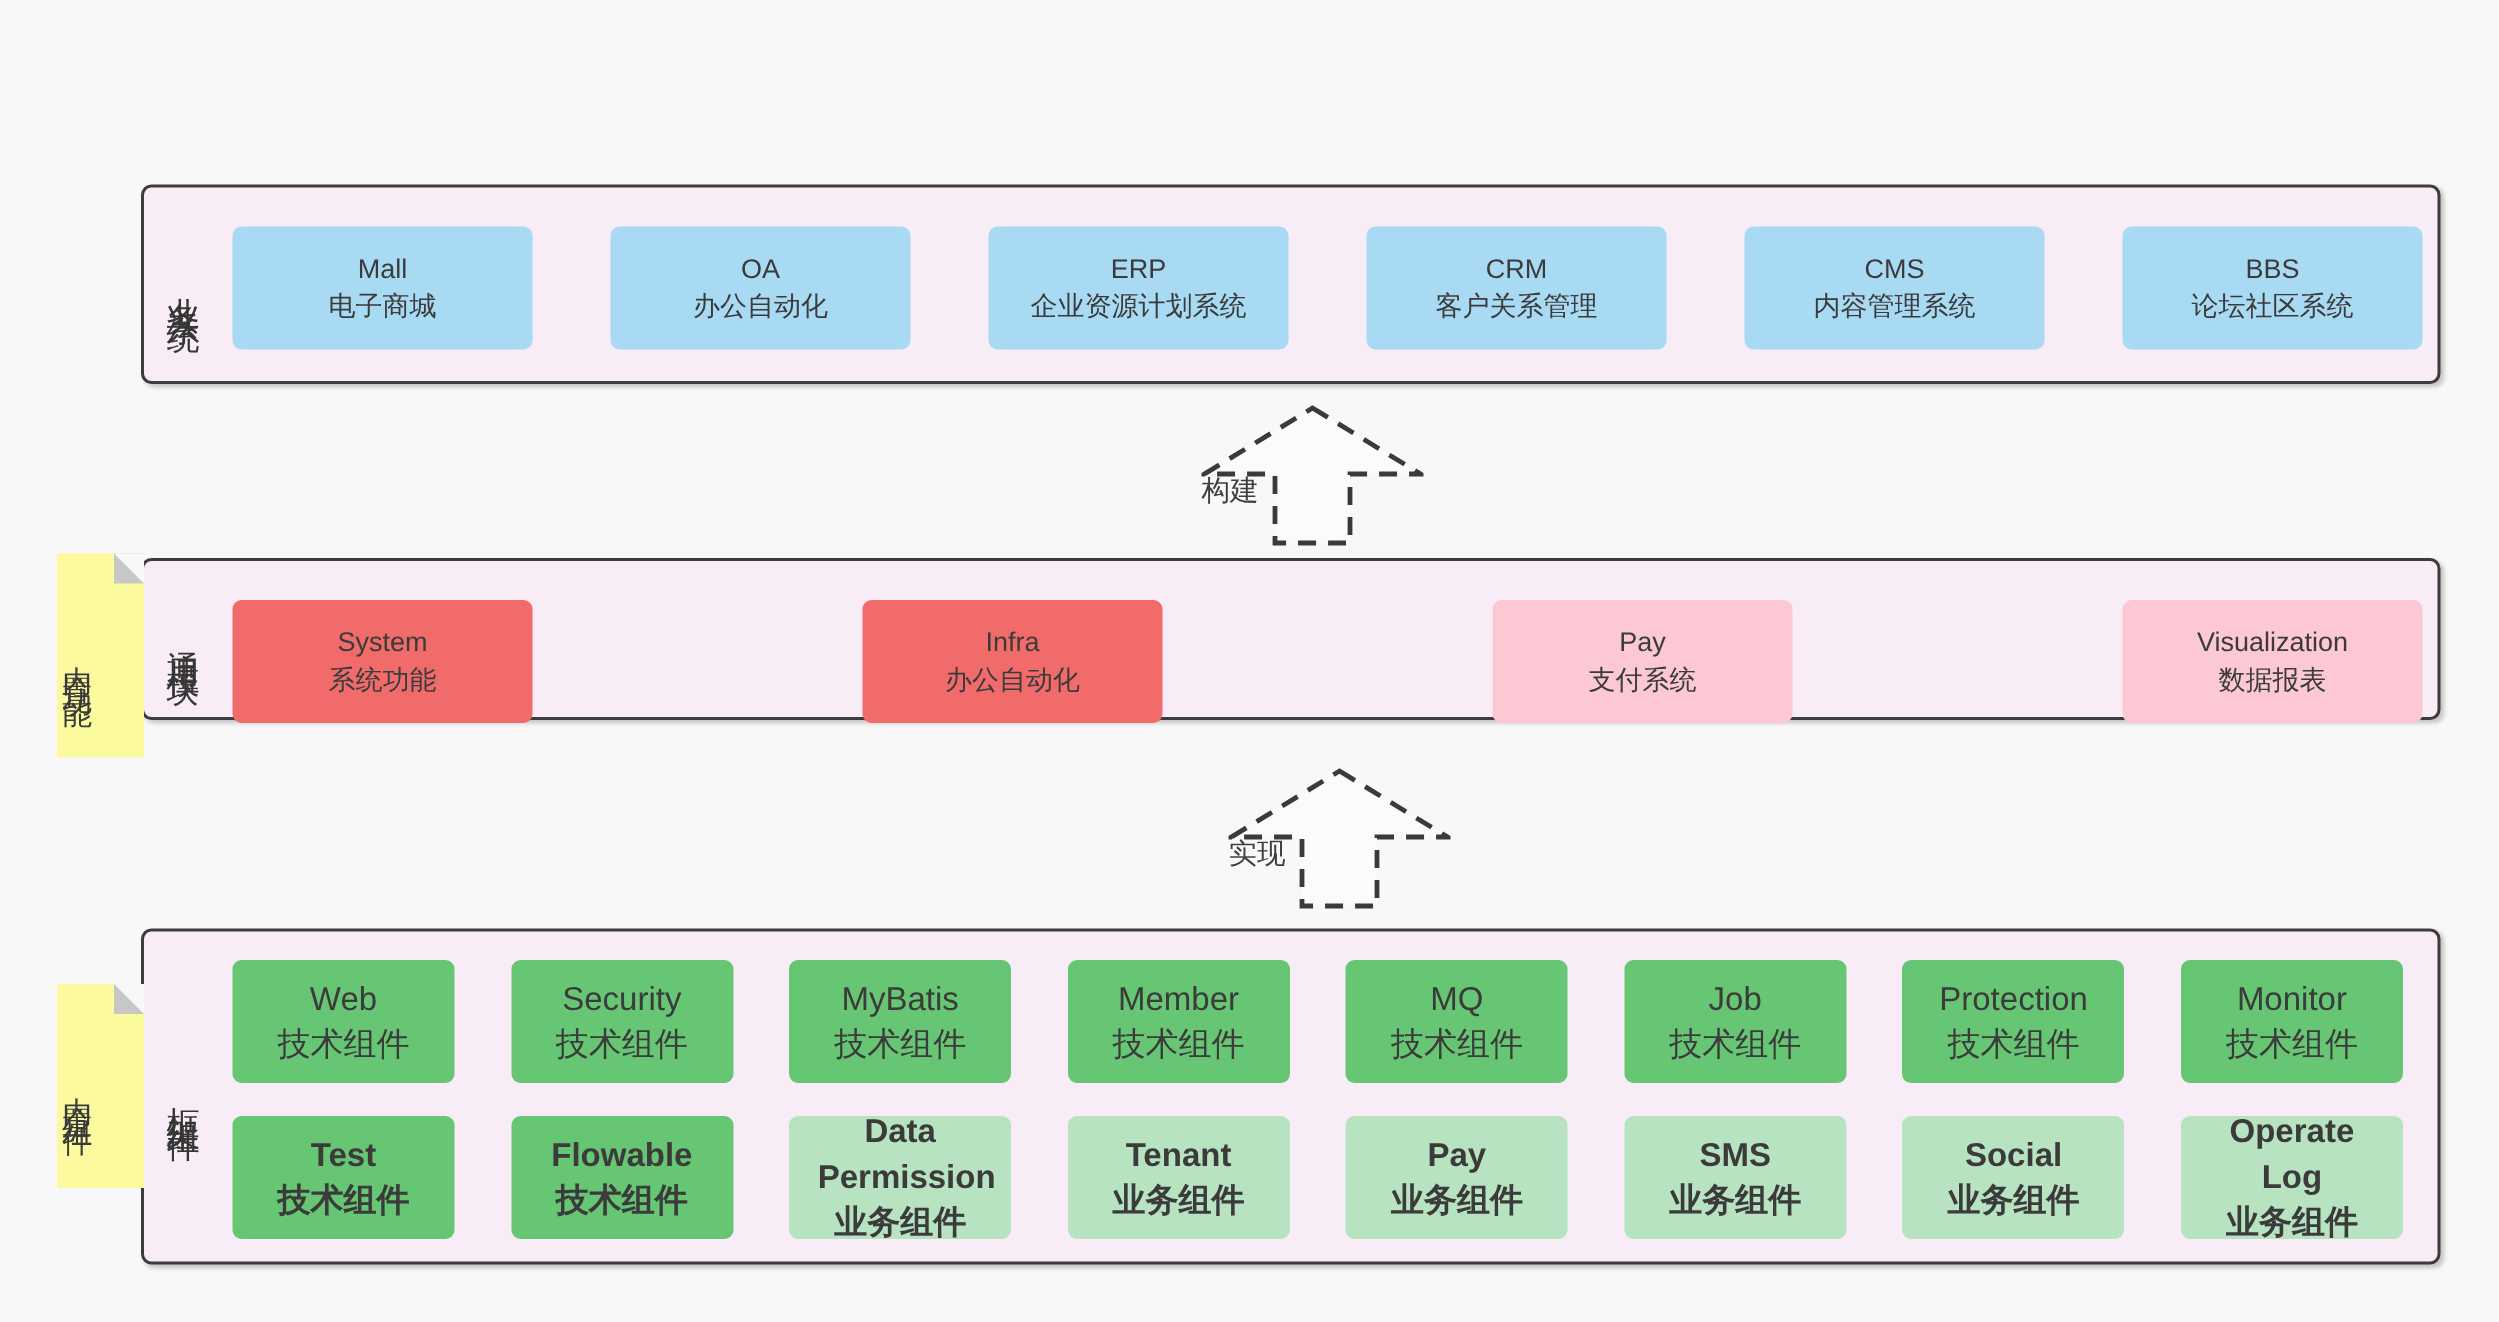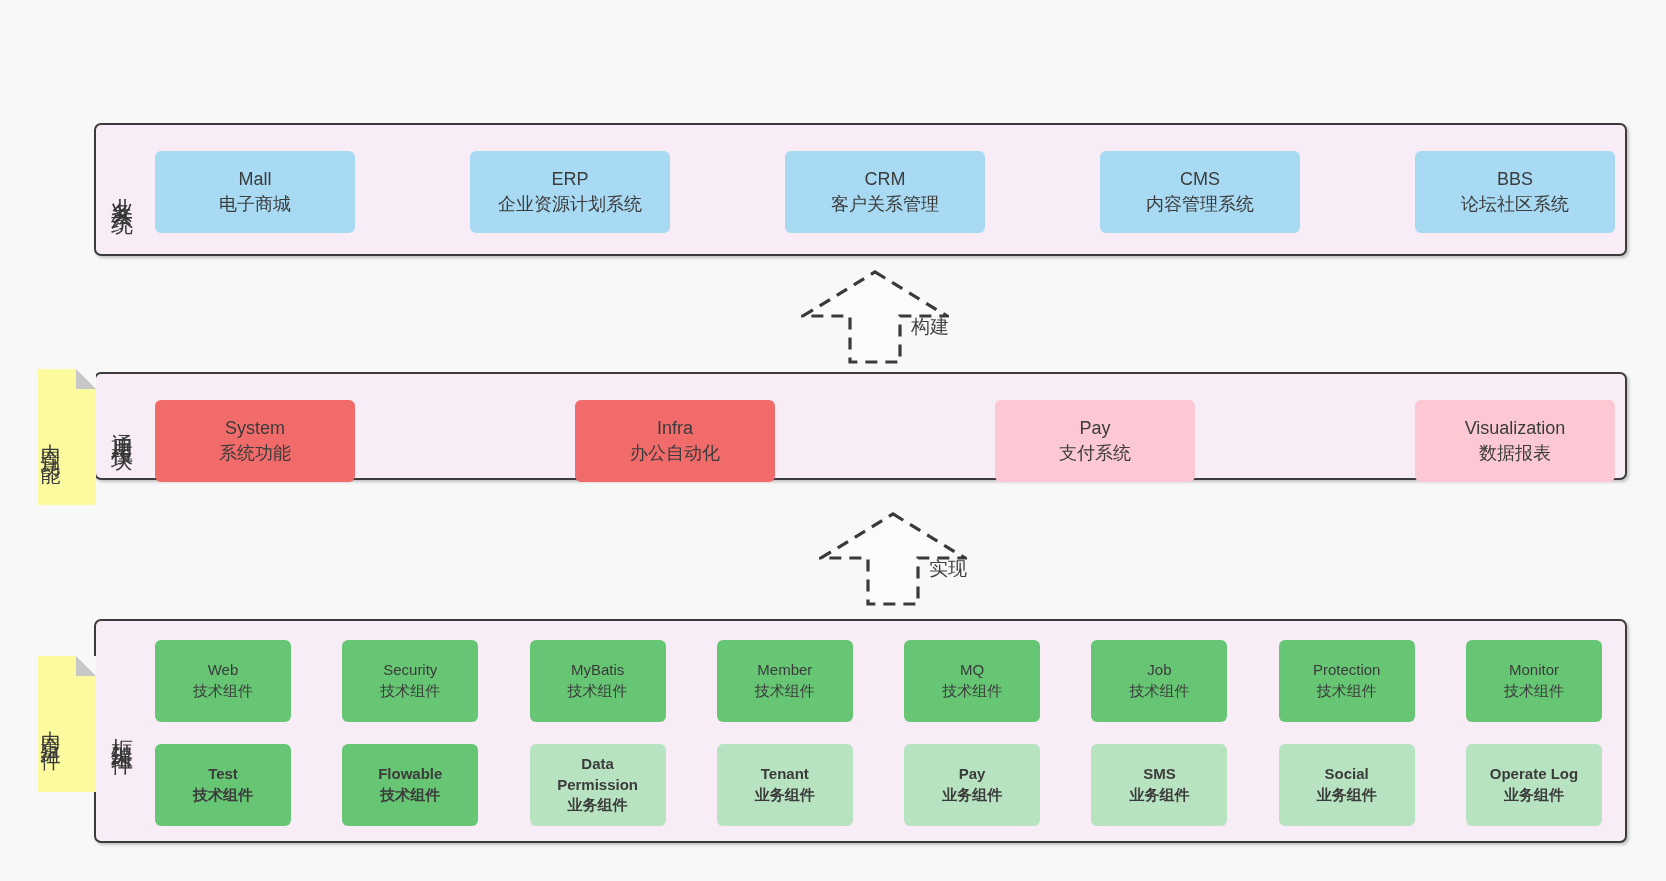--- a/index.html
+++ b/index.html
@@ -40,21 +40,21 @@
   .row-b3{width:1447px;}
   .row-b3.r1{top:19px;}
   .row-b3.r2{top:123px;font-weight:bold;}
 
   .box{
     height:82px;border-radius:6px;
     display:flex;flex-direction:column;align-items:center;justify-content:center;
     text-align:center;line-height:1.38;
   }
   .box-wide{width:200px;font-size:18px;}
-  .box-sm{width:136px;font-size:15px;}
+  .box-sm{width:148px;font-size:22px;}
   .box-sm .name{max-width:110px;}
   .blue{background:#a8daf3;}
   .red{background:#f16b6b;}
   .pink{background:#fbc8d3;}
   .green{background:#67c674;}
   .lgreen{background:#b8e3c1;}
   .name,.desc{color:#3b3b3b;}
 
   
   .note{
@@ -75,34 +75,38 @@
     font-size:20px;letter-spacing:7px;color:#3a3a3a;
   }
 
   
   .arrow{position:absolute;width:148px;height:94px;}
   .arrow-1{left:801px;top:270px;}
   .arrow-2{left:819px;top:512px;}
   .arrow svg{display:block;}
   .arrow-label{
     position:absolute;left:0;right:0;top:44px;
-    text-align:right;font-size:19px;color:#3f3f3f;
+    text-align:left;font-size:19px;color:#3f3f3f;
   }
 </style>
 </head>
 <body>
 
 <div class="canvas">
 
   <div class="band band-1">
     <div class="band-label">业务系统</div>
     <div class="row row-wide">
       <div class="box box-wide blue">
         <div class="name">Mall</div>
         <div class="desc">电子商城</div>
+      </div>
+      <div class="box box-wide blue">
+        <div class="name">OA</div>
+        <div class="desc">办公自动化</div>
       </div>
       <div class="box box-wide blue">
         <div class="name">ERP</div>
         <div class="desc">企业资源计划系统</div>
       </div>
       <div class="box box-wide blue">
         <div class="name">CRM</div>
         <div class="desc">客户关系管理</div>
       </div>
       <div class="box box-wide blue">

